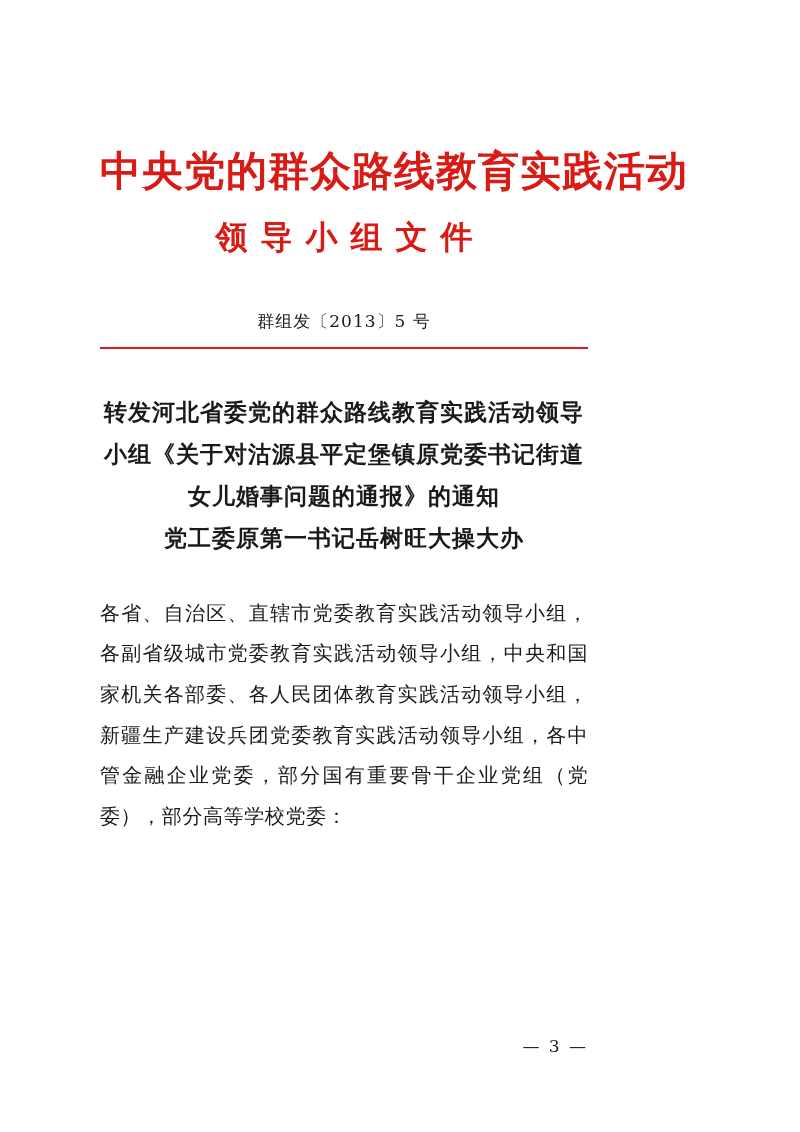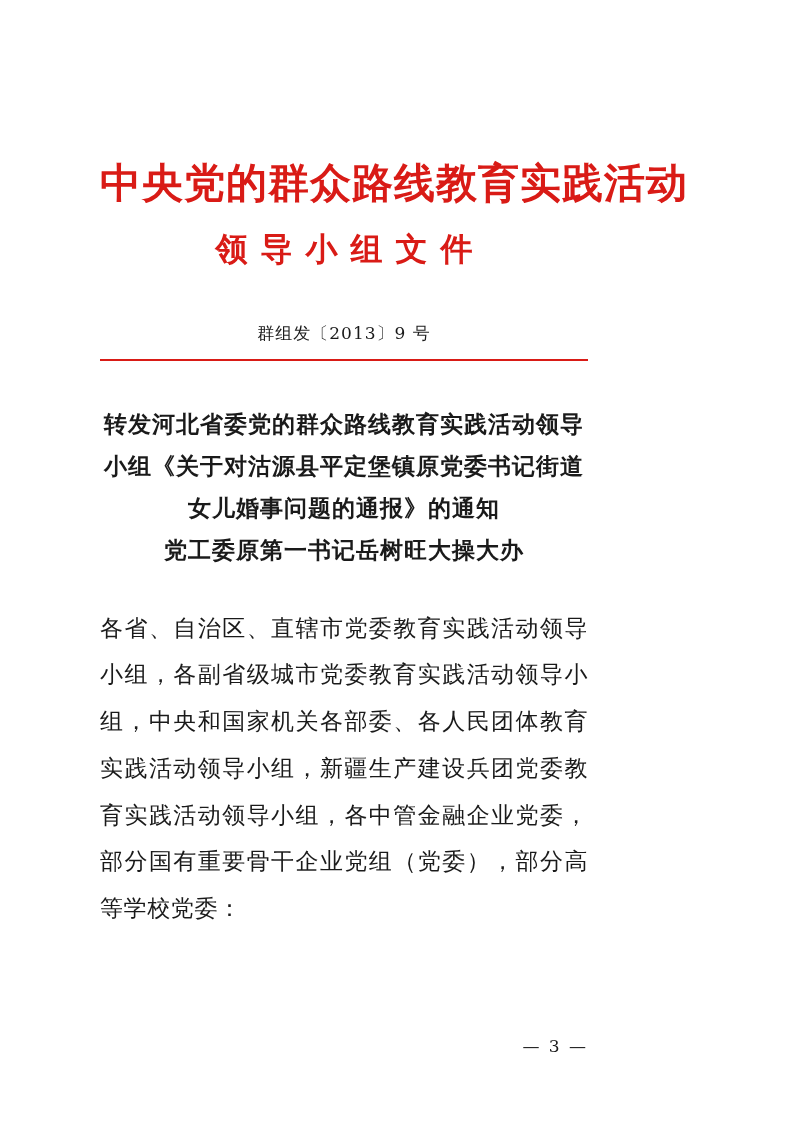--- a/index.html
+++ b/index.html
@@ -14,21 +14,21 @@
     font-family: "DejaVu Serif", "Liberation Serif", serif;
     color: #1a1a1a;
     overflow: hidden;
   }
   .page {
     position: absolute;
     left: 0; top: 0;
     width: 688px;
     height: 1132px;
     box-sizing: border-box;
-    padding: 16px 100px;
+    padding: 4px 100px;
   }
   .masthead {
     margin-top: 140px;
     text-align: center;
   }
   .masthead-line {
     color: #d91b16;
     font-family: "DejaVu Serif", "Liberation Serif", serif;
     font-weight: bold;
     letter-spacing: 2px;
@@ -65,21 +65,21 @@
     font-size: 23px;
     font-weight: bold;
     line-height: 1.82;
     letter-spacing: 1px;
   }
   .title-line {
     white-space: nowrap;
   }
   .body-block {
     margin-top: 34px;
-    font-size: 23px;
+    font-size: 20px;
     line-height: 2.03;
     letter-spacing: 0.6px;
     text-align: justify;
   }
   .para {
     margin: 0;
   }
   .para + .para {
     margin-top: 0;
   }
@@ -98,21 +98,21 @@
 </head>
 <body>
 
 <div class="page">
 
   <div class="masthead">
     <div class="masthead-line masthead-line-1">中央党的群众路线教育实践活动</div>
     <div class="masthead-line masthead-line-2">领导小组文件</div>
   </div>
 
-  <div class="doc-number">群组发〔2013〕9 号</div>
+  <div class="doc-number">群组发〔2013〕5 号</div>
 
   <div class="red-rule"></div>
 
   <div class="title-block">
     <div class="title-line">转发河北省委党的群众路线教育实践活动领导</div>
     <div class="title-line">小组《关于对沽源县平定堡镇原党委书记街道</div>
     <div class="title-line">女儿婚事问题的通报》的通知</div>
     <div class="title-line">党工委原第一书记岳树旺大操大办</div>
   </div>
 

